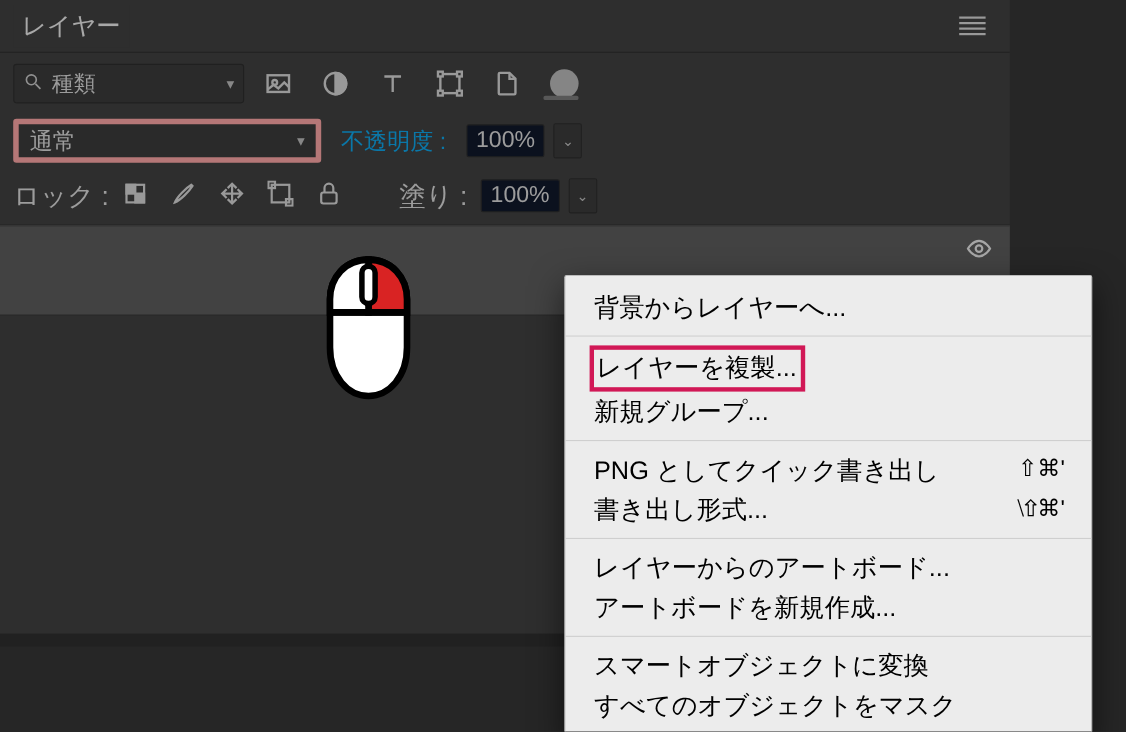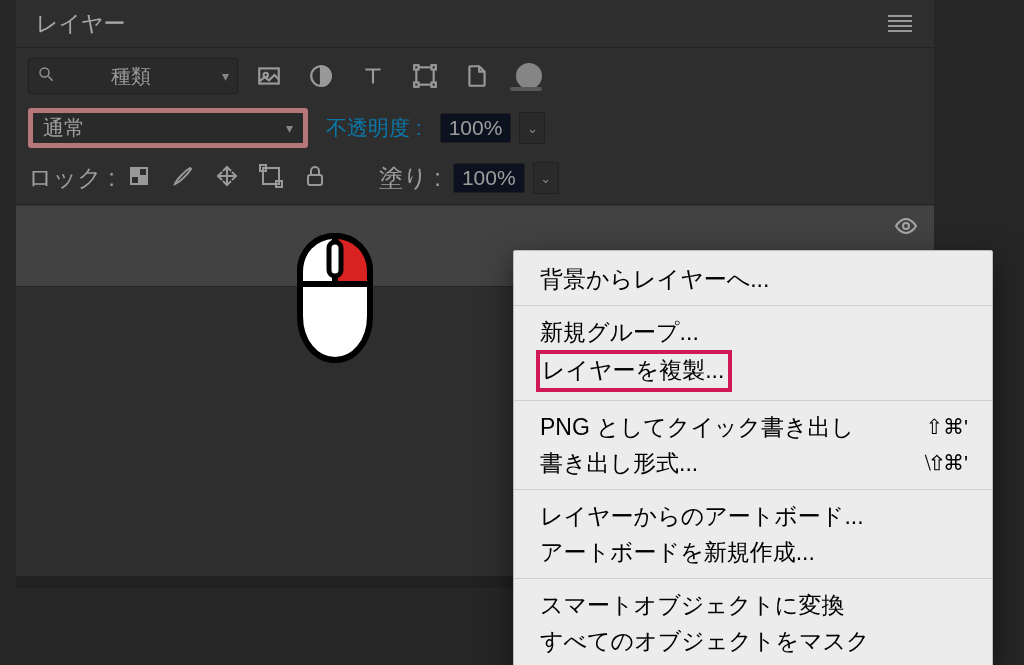--- a/index.html
+++ b/index.html
@@ -7,21 +7,21 @@
   body {
     background: #262626;
     font-family: "Hiragino Kaku Gothic ProN", "Hiragino Sans", Meiryo, sans-serif;
     color: #ccc;
     position: relative;
   }
 
   
   .panel {
     position: absolute;
-    left: 16px; top: 0;
+    left: 0; top: 0;
     width: 918px;
     height: 588px;
     background: #404040;
     filter: brightness(0.72);
   }
   .panel::after{
     content:"";
     position:absolute;
     left:0; right:0; bottom:0;
     height:12px;
@@ -54,21 +54,21 @@
   .filter-select{
     display:flex; align-items:center; gap:8px;
     background:#3a3a3a;
     border:1px solid #2d2d2d;
     border-radius:3px;
     padding:4px 8px;
     width:210px;
     height:36px;
   }
   .filter-select .search-ic{ color:#c8c8c8; font-size:18px;}
-  .filter-select .label{ color:#d8d8d8; font-size:20px; flex:1;margin-left:48px;}
+  .filter-select .label{ color:#d8d8d8; font-size:20px; flex:1;}
   .filter-select .chev{ color:#bcbcbc; font-size:14px;}
   .type-icons{ display:flex; align-items:center; gap:26px; color:#d4d4d4;}
   .type-icons svg, .type-icons span { width:26px; height:26px; display:inline-flex; align-items:center; justify-content:center;}
   .dot-toggle{ width:20px; height:20px; border-radius:50%; background:#b9b9b9; position:relative;}
   .dot-toggle::after{content:""; position:absolute; left:-6px; top:24px; width:32px; height:4px; background:#7a7a7a; border-radius:2px;}
 
   
   .blend-row{ padding: 6px 12px 8px 12px; gap:18px;}
   .blend-select{
     display:flex; align-items:center; justify-content:space-between;
@@ -338,28 +338,28 @@
 
   <div class="cm-group">
     <div class="cm-item">
       <span>背景からレイヤーへ...</span>
       <span class="cm-shortcut"></span>
     </div>
   </div>
   <div class="cm-sep"></div>
 
   <div class="cm-group">
-    <div class="cm-item">
-      <span>新規グループ...</span>
-      <span class="cm-shortcut"></span>
-    </div>
     <div class="cm-item cm-hl-row">
       <span class="cm-hl">レイヤーを複製...</span>
       <span class="cm-shortcut"></span>
     </div>
+    <div class="cm-item">
+      <span>新規グループ...</span>
+      <span class="cm-shortcut"></span>
+    </div>
   </div>
   <div class="cm-sep"></div>
 
   <div class="cm-group">
     <div class="cm-item">
       <span>PNG としてクイック書き出し</span>
       <span class="cm-shortcut">⇧⌘'</span>
     </div>
     <div class="cm-item">
       <span>書き出し形式...</span>

